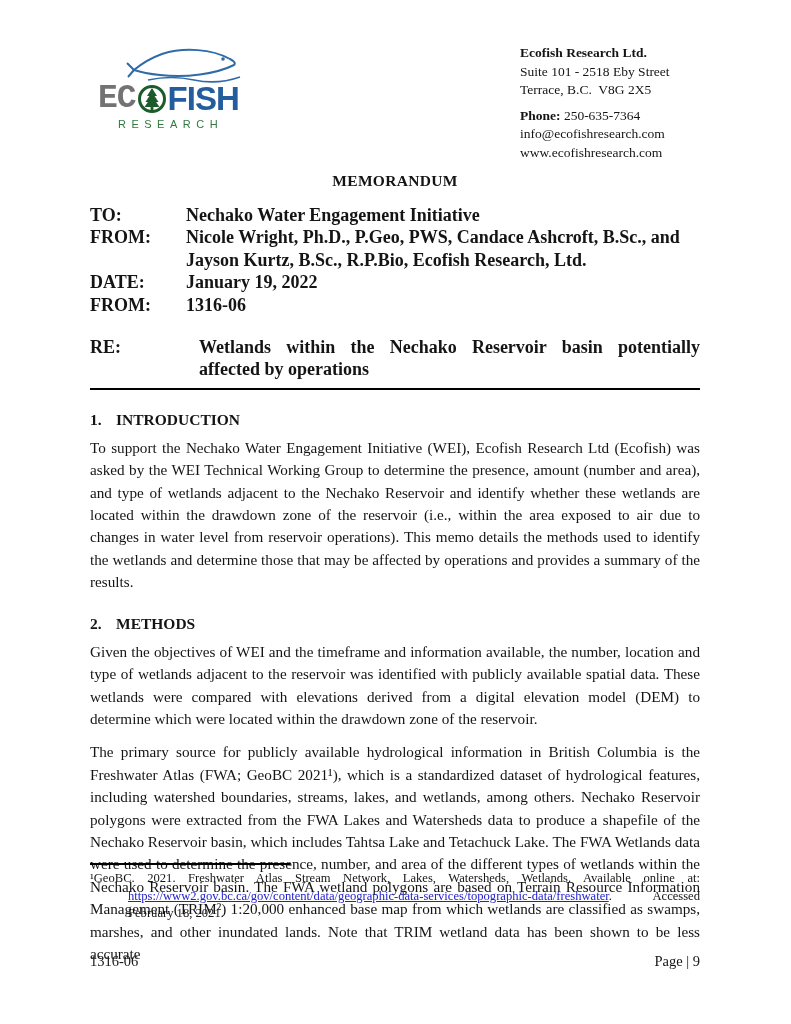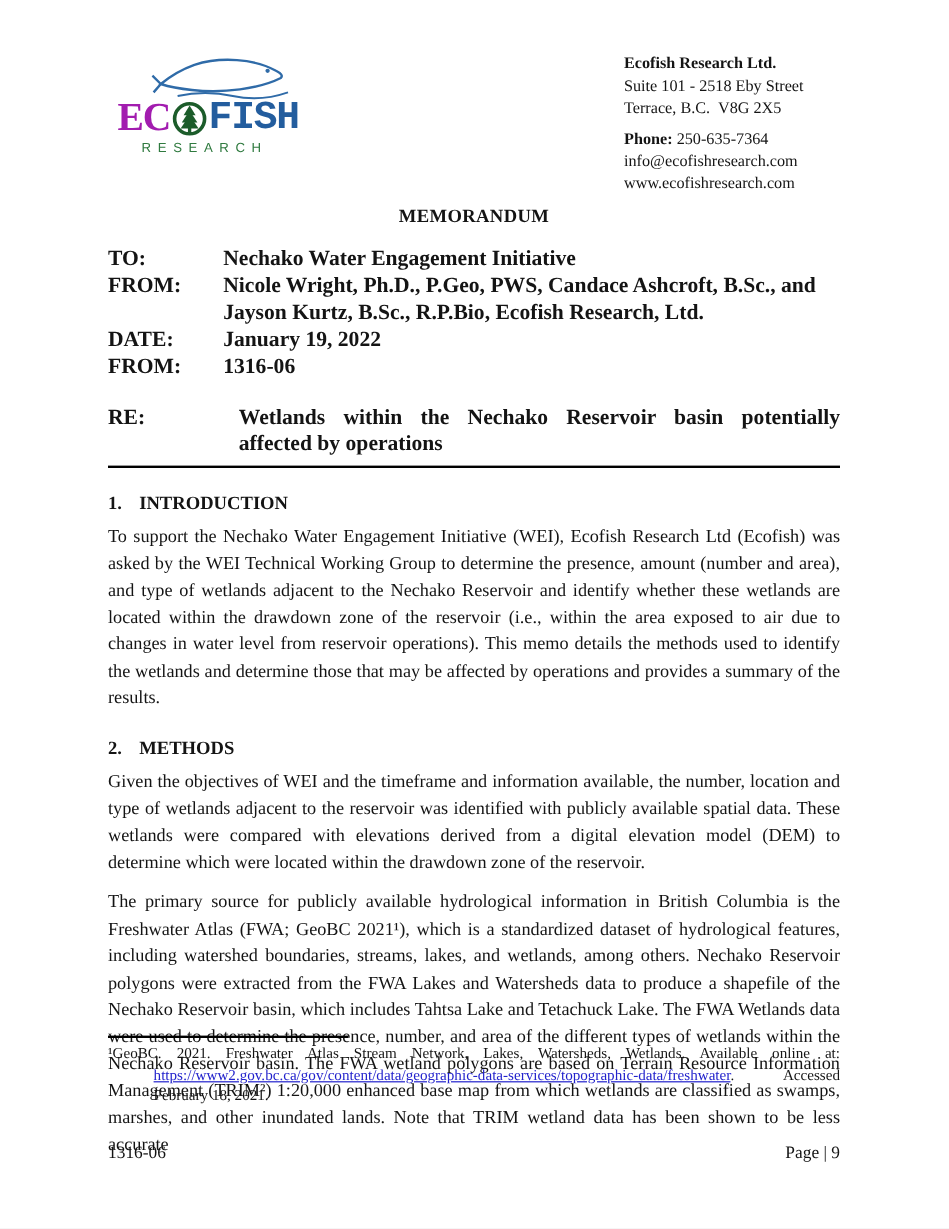--- a/index.html
+++ b/index.html
@@ -8,23 +8,23 @@
     font-family:"Liberation Serif", serif;color:#141414;overflow:hidden;
     margin:0 auto;
   }
   .inner{position:absolute;left:90px;right:91px;top:0;}
 
   
   .header{display:flex;justify-content:space-between;align-items:flex-start;padding-top:44px;}
   .logo{width:160px;margin-left:8px;position:relative;}
   .logo .fish-svg{display:block;margin-left:28px;}
   .wordmark{display:flex;align-items:center;line-height:1;margin-top:-6px;}
-  .wordmark .ec{font-family:Liberation Serif, serif;font-size:33px;font-weight:bold;color:#a21caf;letter-spacing:-1px;}
+  .wordmark .ec{font-family:Liberation Mono, monospace;font-size:33px;font-weight:bold;color:#737373;letter-spacing:-1px;}
   .wordmark .o-emblem{margin:0 1px;}
-  .wordmark .fish-txt{font-family:Liberation Mono, monospace;font-size:33px;font-weight:bold;color:#235d9e;letter-spacing:-1px;}
+  .wordmark .fish-txt{font-family:Liberation Sans, sans-serif;font-size:33px;font-weight:bold;color:#235d9e;letter-spacing:-1px;}
   .research{font-family:"Liberation Sans",sans-serif;font-size:11px;color:#2f7a3f;letter-spacing:5.5px;margin-top:3px;margin-left:20px;}
 
   .contact{width:180px;font-size:13.5px;line-height:18.5px;}
   .contact .company{font-weight:bold;}
   .contact .phone-row{margin-top:7px;}
   .contact .phone-label{font-weight:bold;}
 
   
   .memo-title{text-align:center;font-weight:bold;font-size:15.5px;margin-top:10px;letter-spacing:.3px;}
   .fields{margin-top:14px;font-weight:bold;font-size:18px;line-height:22.4px;}

